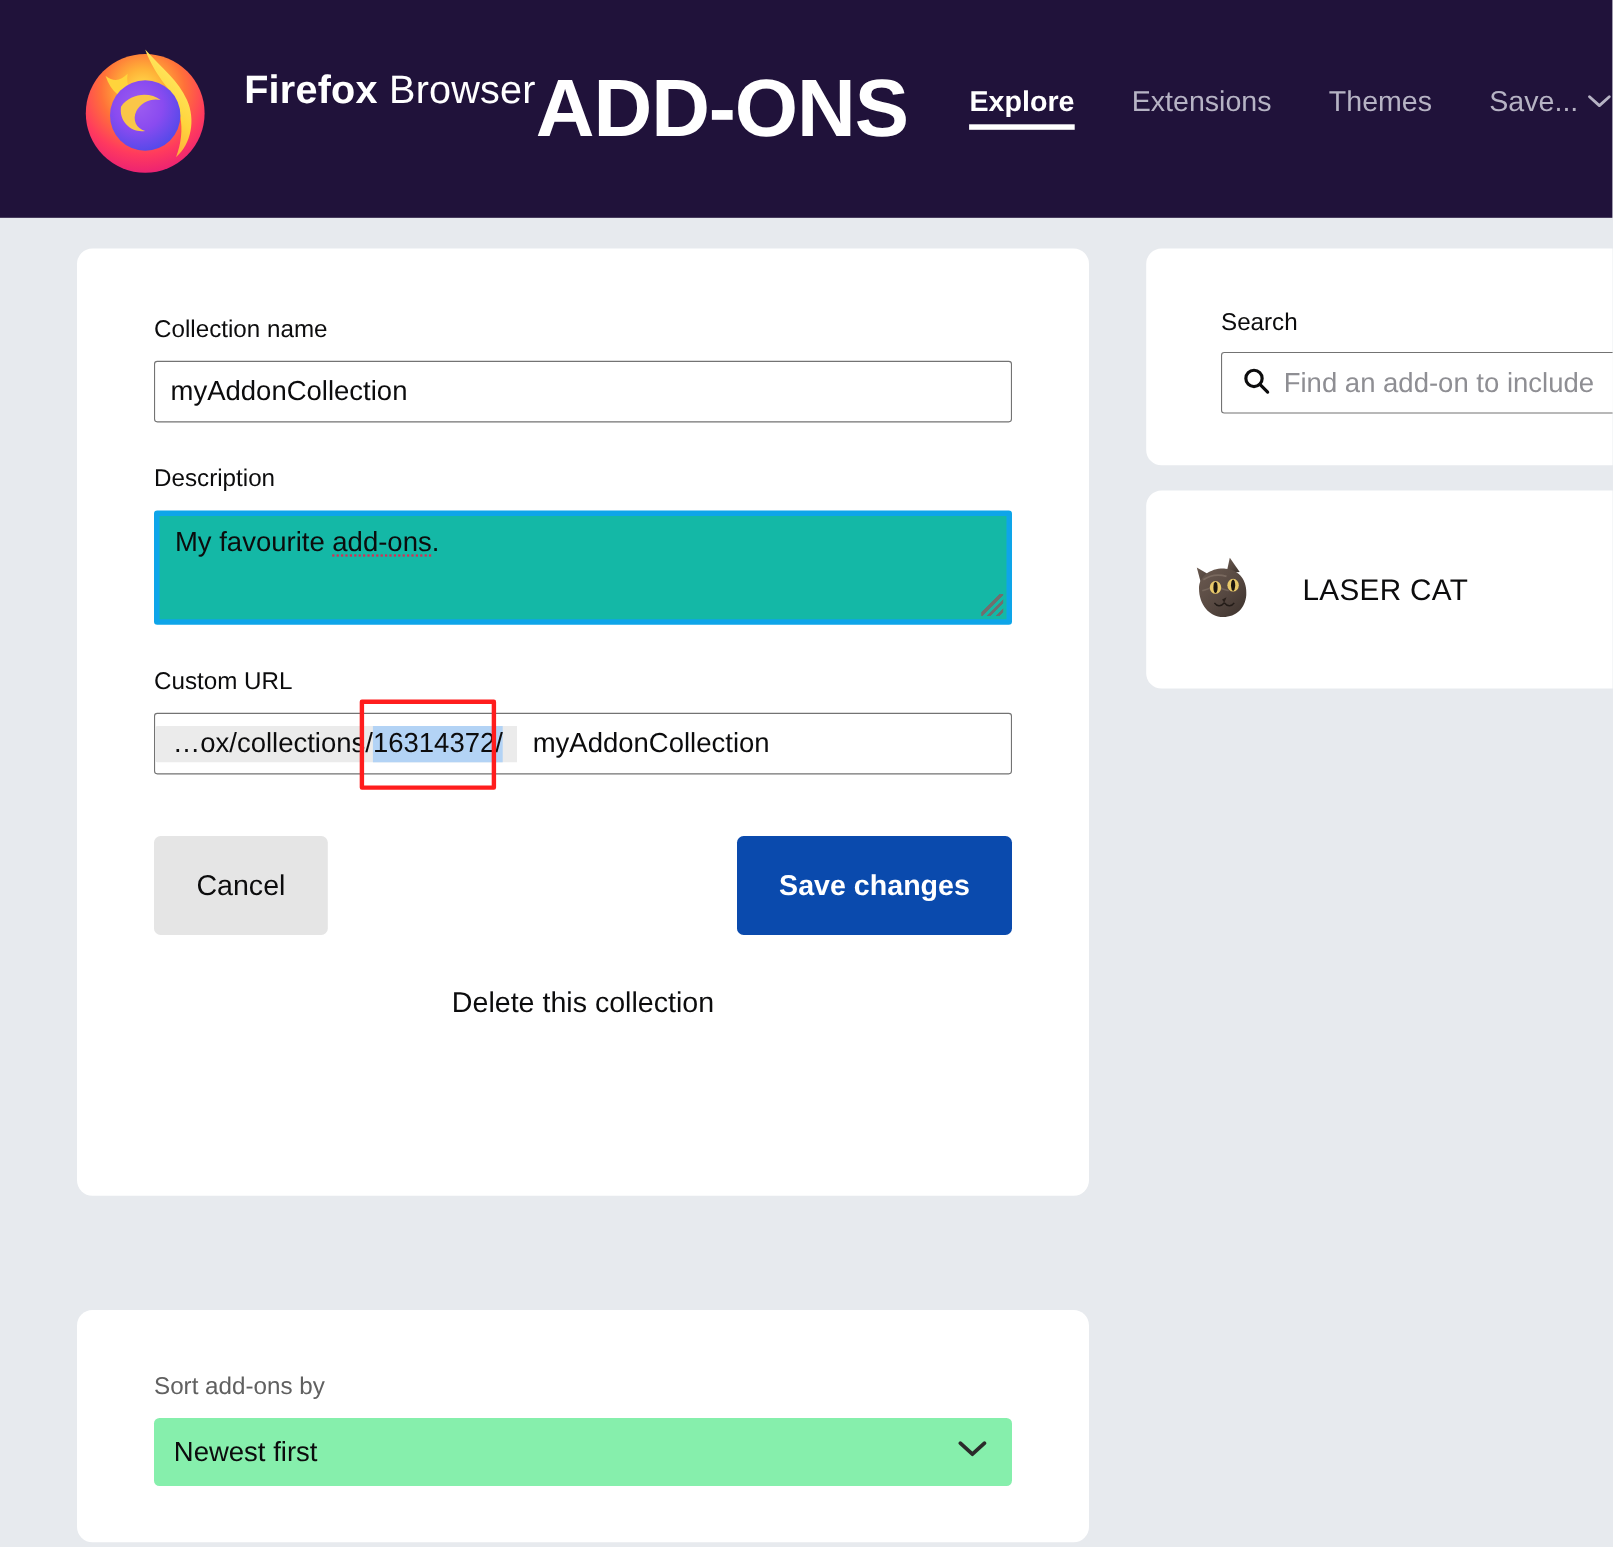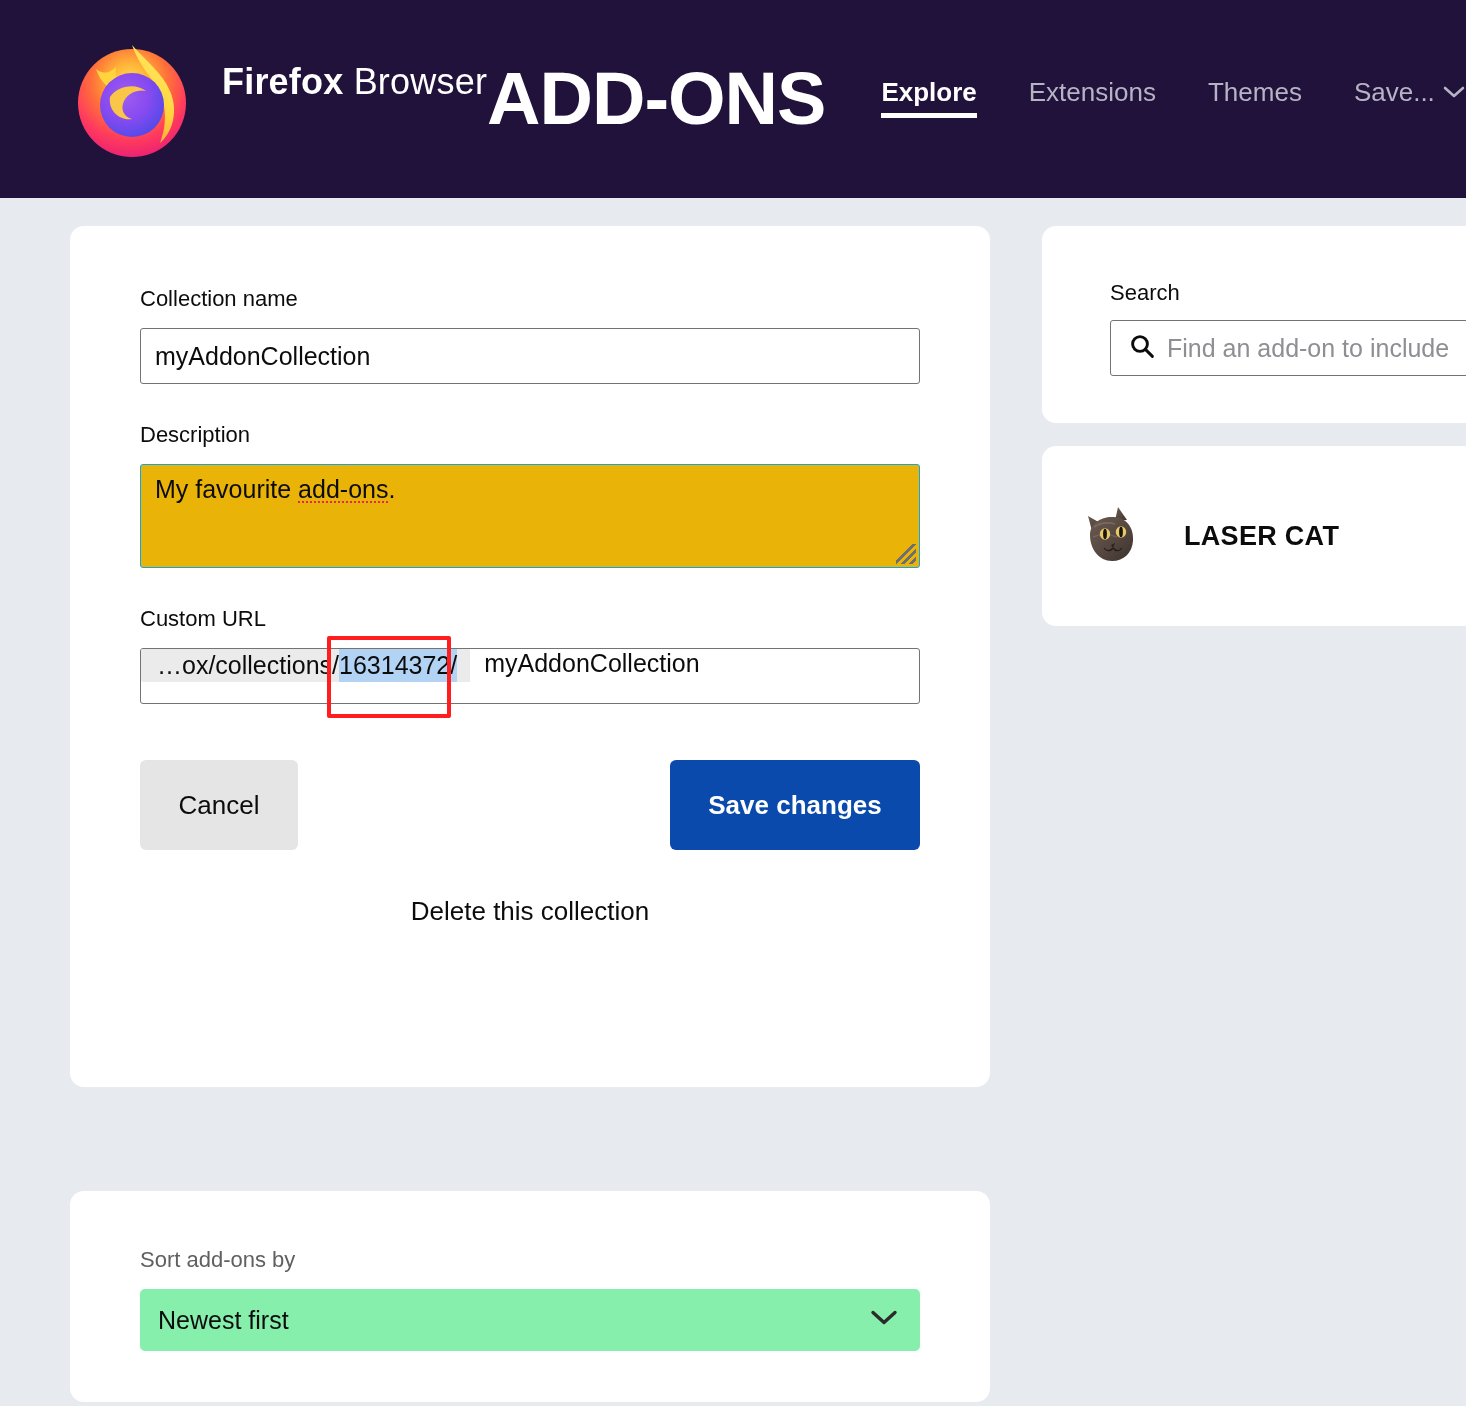--- a/index.html
+++ b/index.html
@@ -173,23 +173,23 @@
     padding: 0 14px;
     outline: none;
   }
 
   .field-block { margin-bottom: 38px; }
 
   .desc-area {
     position: relative;
     width: 100%;
     height: 104px;
-    border: 1px solid #0ea5e9;
+    border: 5px solid #0ea5e9;
     border-radius: 3px;
-    background: #eab308;
+    background: #14b8a6;
     padding: 10px 14px;
     font-size: 25px;
     color: #0c0c0d;
     overflow: hidden;
   }
 
   .spell-error {
     text-decoration: underline;
     text-decoration-style: dotted;
     text-decoration-color: #e22850;
@@ -207,21 +207,21 @@
     background:
       linear-gradient(135deg, transparent 0 42%, #6f6f6f 42% 52%, transparent 52% 100%),
       linear-gradient(135deg, transparent 0 62%, #6f6f6f 62% 72%, transparent 72% 100%),
       linear-gradient(135deg, transparent 0 82%, #6f6f6f 82% 92%, transparent 92% 100%);
   }
 
   
   .url-row {
     position: relative;
     display: flex;
-    align-items: flex-start;
+    align-items: center;
     width: 100%;
     height: 56px;
     border: 1px solid #737373;
     border-radius: 3px;
     background: #ffffff;
     overflow: visible;
   }
 
   .url-prefix {
     background: #ebebeb;
@@ -386,21 +386,21 @@
   .addon-thumb {
     width: 70px;
     height: 70px;
     flex: 0 0 70px;
     margin-right: 32px;
     display: block;
   }
 
   .addon-title {
     font-size: 27px;
-    font-weight: 700;
+    font-weight: 400;
     color: #0c0c0d;
     letter-spacing: 0.3px;
   }
 </style>
 </head>
 <body>
 
 <header class="site-header">
   <div class="brand">
 

